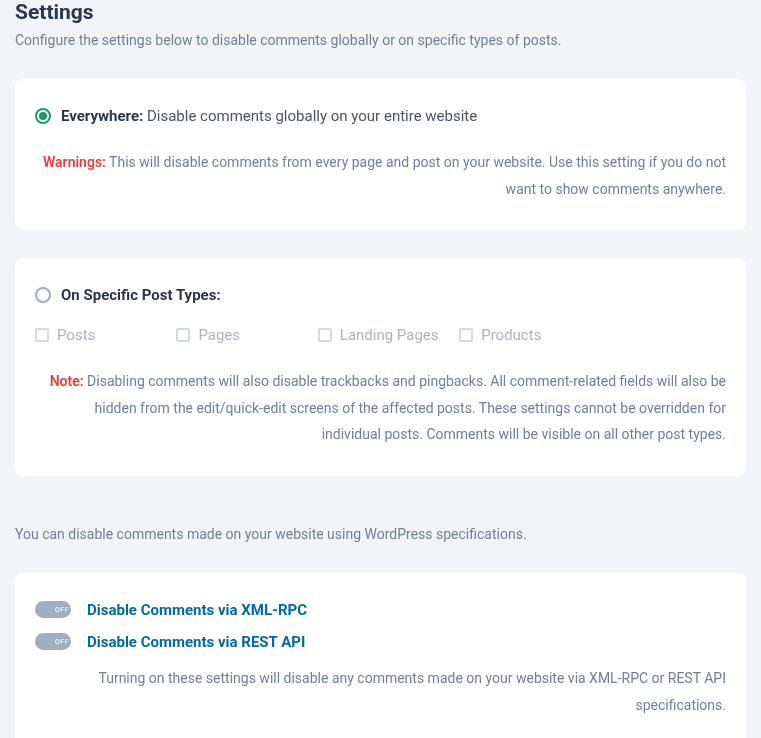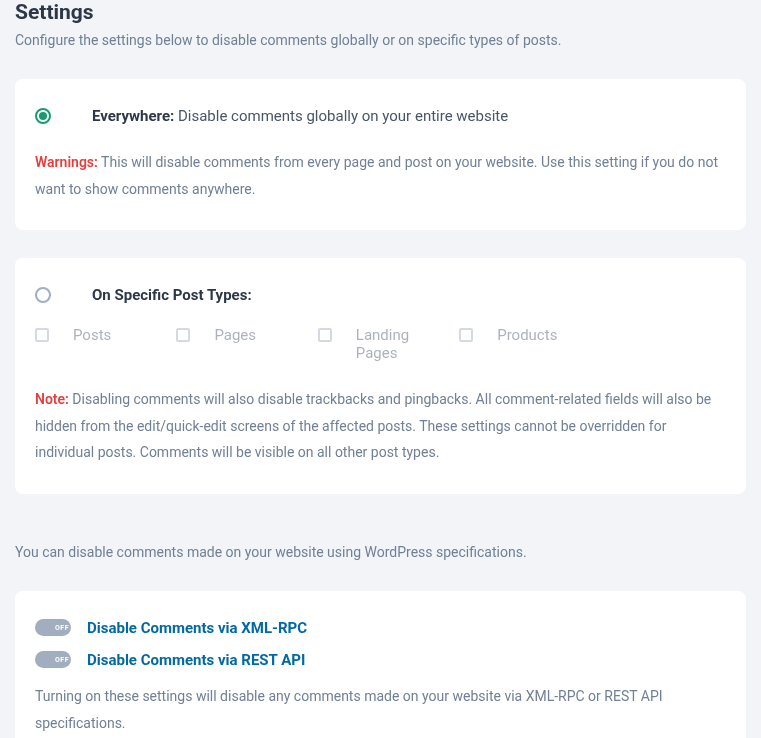--- a/index.html
+++ b/index.html
@@ -56,43 +56,43 @@
       border-radius: 50%;
       background: #1a9b6c;
     }
     .radio-label-line {
       font-size: 15px;
       color: #4a5568;
     }
     .radio-label-line .bold {
       font-weight: 700;
       color: #2d3748;
-      margin-left: 31px;
     }
     .card-body-text {
       margin-top: 24px;
       font-size: 14px;
       line-height: 1.9;
       color: #718096;
+      text-align: right;
     }
     .warn {
       color: #e53e3e;
       font-weight: 600;
     }
     .checkbox-grid {
       display: grid;
       grid-template-columns: repeat(5, 1fr);
       gap: 16px;
       margin-top: 22px;
       opacity: 0.45;
     }
     .checkbox-item {
       display: flex;
       align-items: flex-start;
-      gap: 24px;
+      gap: 8px;
       font-size: 15px;
       color: #4a5568;
       cursor: pointer;
     }
     .chk {
       width: 14px;
       height: 14px;
       border: 2px solid #a0aec0;
       border-radius: 2px;
       flex-shrink: 0;
@@ -119,21 +119,21 @@
       padding: 0 3px;
     }
     .toggle .knob {
       width: 11px;
       height: 11px;
       border-radius: 50%;
       background: #fff;
     }
     .toggle .off-text {
       font-size: 7px;
-      font-weight: 700;
+      font-weight: 400;
       color: #fff;
       margin-left: 17px;
       letter-spacing: 0.5px;
     }
     .toggle-label {
       font-size: 15px;
       font-weight: 700;
       color: #0369a1;
     }
   </style>

